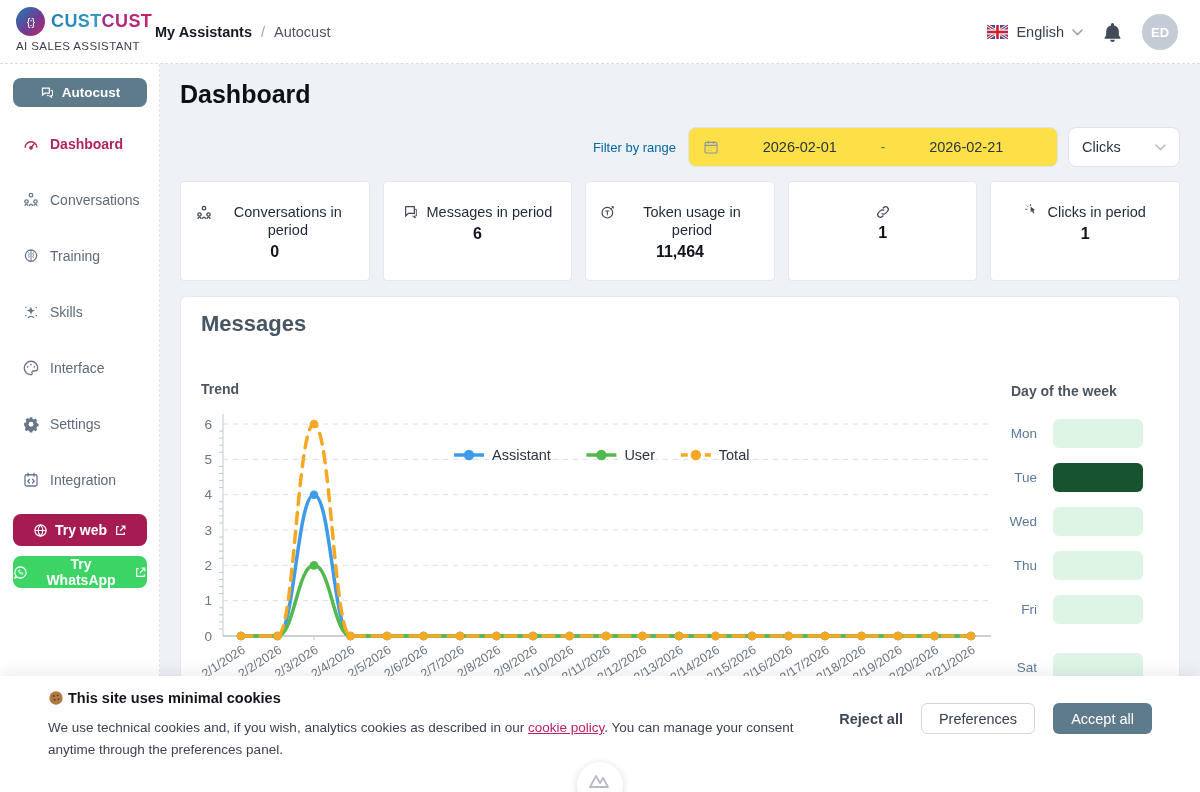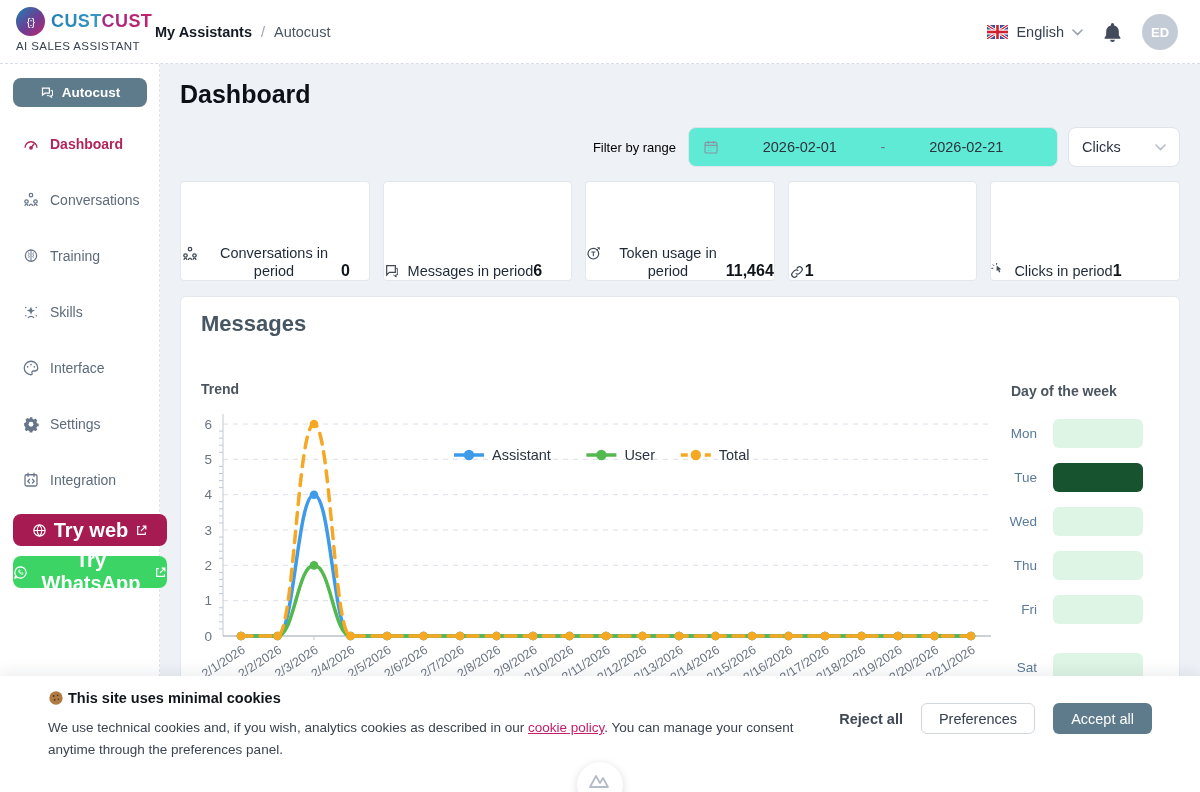--- a/index.html
+++ b/index.html
@@ -27,41 +27,41 @@
   
   .sidebar { position:absolute; top:64px; left:0; width:160px; bottom:0; background:#fff;
     border-right:1px dashed #e0e4ea; z-index:4; }
   .assistant-btn { position:absolute; top:14px; left:13px; width:134px; height:29px; background:#5e7b8c;
     border:none; border-radius:8px; color:#fff; font-size:13.5px; font-weight:600;
     display:flex; align-items:center; justify-content:center; gap:7px; cursor:pointer; font-family:inherit; }
   .nav { position:absolute; top:66px; left:0; width:100%; }
   .nav-item { height:28px; margin-bottom:28px; display:flex; align-items:center; gap:10px; padding-left:22px;
     font-size:14px; color:#5d6b7a; cursor:pointer; }
   .nav-item.active { color:#b0265c; font-weight:600; }
-  .try-btn { position:absolute; left:13px; width:154px; height:32px; border:none; border-radius:8px;
-    color:#fff; font-size:20px; font-weight:700; display:flex; align-items:center; justify-content:center;
+  .try-btn { position:absolute; left:13px; width:134px; height:32px; border:none; border-radius:8px;
+    color:#fff; font-size:14px; font-weight:700; display:flex; align-items:center; justify-content:center;
     gap:7px; cursor:pointer; font-family:inherit; }
   .try-web { top:450px; background:#a61b51; }
   .try-whatsapp { top:492px; background:#3bd465; }
 
   
   .main { position:absolute; left:160px; top:64px; width:1040px; height:728px; background:#eef1f6; overflow:hidden; }
   .page-title { position:absolute; left:20px; top:16px; font-size:25px; font-weight:800; color:#0d1117; }
   .filter-row { position:absolute; top:63px; right:20px; display:flex; align-items:center; gap:10px; }
-  .filter-label { font-size:13px; color:#000000; margin-right:2px; }
-  .date-box { width:370px; height:40px; background:#5eead4; border:1px solid #dfe3ea; border-radius:8px;
+  .filter-label { font-size:13px; color:#0369a1; margin-right:2px; }
+  .date-box { width:370px; height:40px; background:#fde047; border:1px solid #dfe3ea; border-radius:8px;
     display:flex; align-items:center; padding:0 14px; gap:4px; font-size:14.5px; color:#2c3440; cursor:pointer; }
   .date-box .dt { flex:1; text-align:center; }
   .date-box .dash { color:#6b7480; }
   .select-box { width:112px; height:40px; background:#fff; border:1px solid #dfe3ea; border-radius:8px;
     display:flex; align-items:center; justify-content:space-between; padding:0 13px; font-size:14.5px; color:#2c3440; cursor:pointer; }
 
   .stats-row { position:absolute; top:117px; left:20px; width:1000px; display:flex; gap:13px; }
   .stat-card { flex:1; height:100px; background:#fff; border:1px solid #e3e7ee; border-radius:4px;
-    padding-top:21px; display:flex; flex-direction:row; align-items:flex-end; }
+    padding-top:21px; display:flex; flex-direction:column; align-items:center; }
   .stat-top { display:flex; gap:8px; align-items:flex-start; max-width:160px; }
   .stat-label { font-size:14.5px; color:#1f2937; text-align:center; line-height:1.25; }
   .stat-value { font-size:16px; font-weight:700; color:#10151c; margin-top:4px; }
 
   .panel { position:absolute; top:232px; left:20px; width:1000px; height:560px; background:#fff;
     border:1px solid #e5e8ee; border-radius:6px; }
   .panel-title { position:absolute; left:20px; top:14px; font-size:22px; font-weight:700; color:#475663; }
   .panel-desc { position:absolute; left:20px; top:50px; font-size:14.5px; color:#7b8b9a; }
   .trend-label { position:absolute; left:20px; top:84px; font-size:14px; font-weight:700; color:#4a5560; }
   .chart-wrap { position:absolute; left:5px; top:96px; width:810px; height:300px; }

